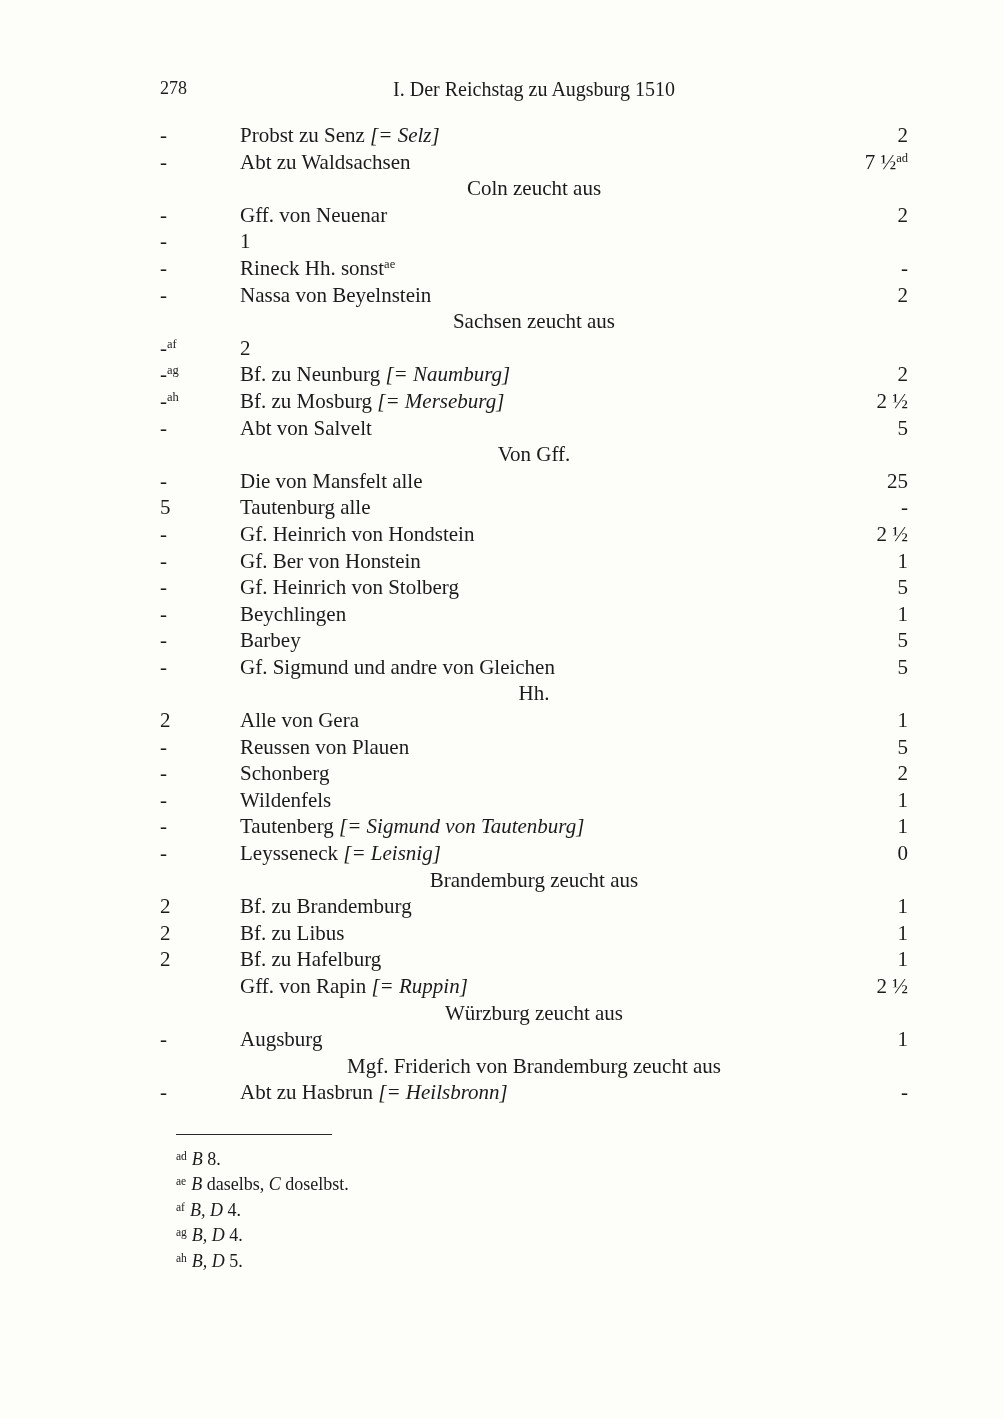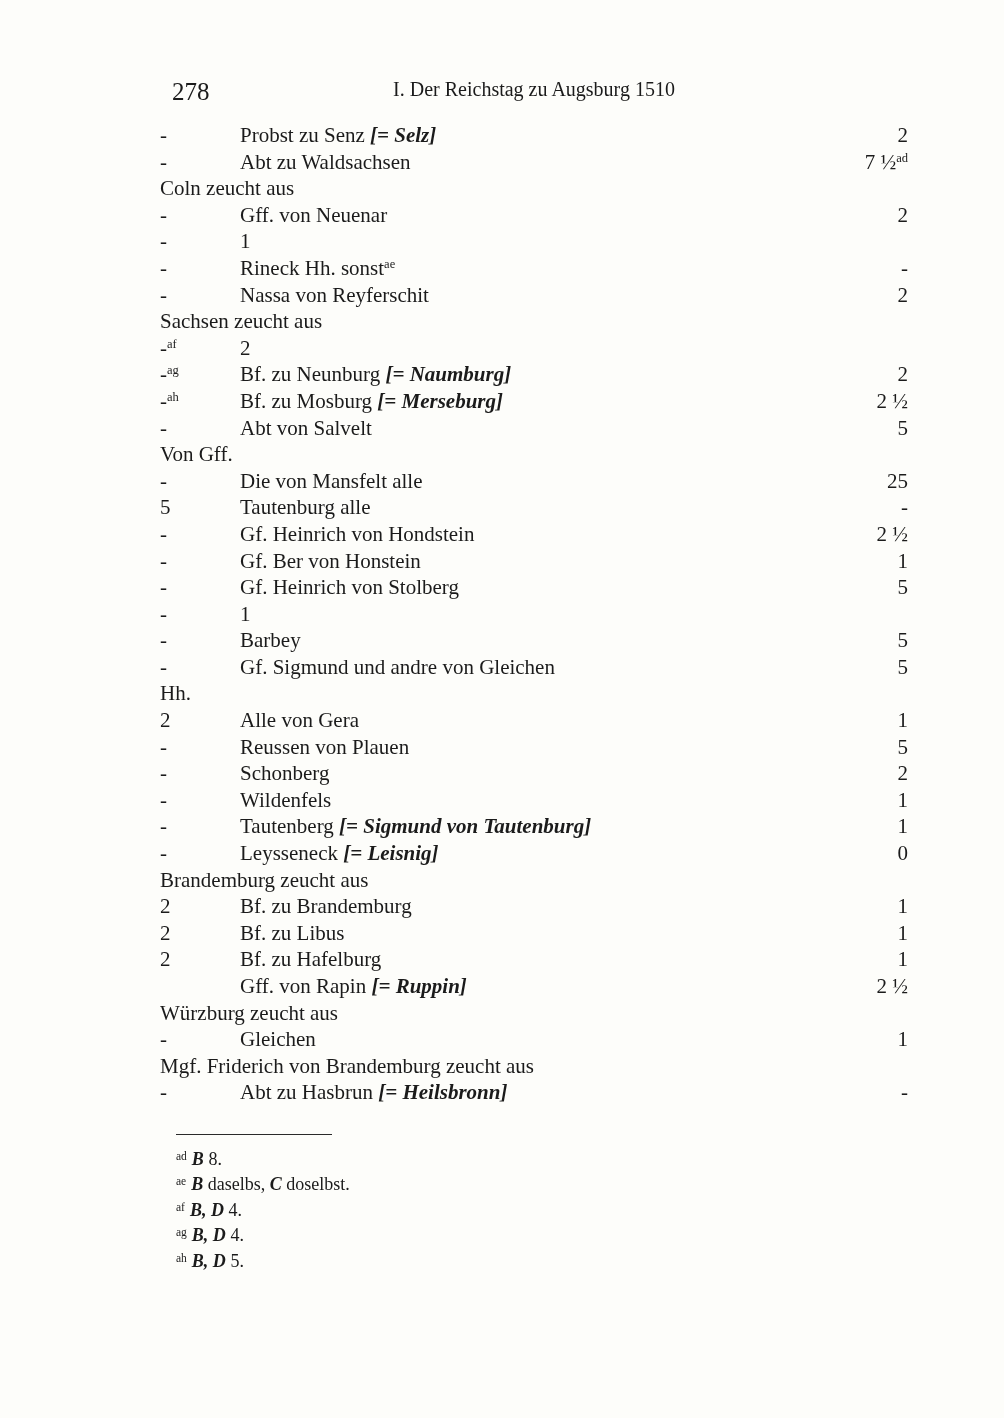--- a/index.html
+++ b/index.html
@@ -20,63 +20,64 @@
     top: 78px;
     left: 160px;
     width: 748px;
   }
   .page-header {
     position: relative;
     height: 30px;
   }
   .page-number {
     position: absolute;
-    left: 12px;
+    left: 0;
     top: 0;
-    font-size: 25px;
+    font-size: 18px;
   }
   .running-title {
     display: block;
     text-align: center;
     font-size: 20px;
   }
   .list {
     margin-top: 14px;
     font-size: 21px;
   }
   .row {
     height: 26.6px;
     line-height: 26.6px;
   }
   .row.entry {
     display: flex;
     align-items: baseline;
   }
   .row.heading {
+    text-align: center;
   }
   .marker {
     flex: 0 0 80px;
     width: 80px;
   }
   .name {
     flex: 1 1 auto;
     white-space: nowrap;
     overflow: hidden;
   }
   .value {
     flex: 0 0 auto;
     white-space: nowrap;
     text-align: right;
   }
   sup {
     font-size: 12.5px;
     line-height: 0;
     vertical-align: 7px;
   }
-  i { font-style: italic; font-weight: bold; }
+  i { font-style: italic; }
   .footnotes {
     margin-top: 28px;
     padding-left: 16px;
     font-size: 18px;
   }
   .footnote-rule {
     width: 156px;
     height: 0;
     border-top: 1.2px solid #2a2a2a;
     margin-bottom: 12px;
@@ -122,21 +123,21 @@
         <span class="marker">-</span>
         <span class="value">1</span>
       </div>
       <div class="row entry">
         <span class="marker">-</span>
         <span class="name">Rineck Hh. sonst<sup>ae</sup></span>
         <span class="value">-</span>
       </div>
       <div class="row entry">
         <span class="marker">-</span>
-        <span class="name">Nassa von Reyferschit</span>
+        <span class="name">Nassa von Beyelnstein</span>
         <span class="value">2</span>
       </div>
       <div class="row heading">Sachsen zeucht aus</div>
       <div class="row entry">
         <span class="marker">-<sup>af</sup></span>
         <span class="value">2</span>
       </div>
       <div class="row entry">
         <span class="marker">-<sup>ag</sup></span>
         <span class="name">Bf. zu Neunburg<i> [= Naumburg]</i></span>
@@ -173,20 +174,21 @@
         <span class="name">Gf. Ber von Honstein</span>
         <span class="value">1</span>
       </div>
       <div class="row entry">
         <span class="marker">-</span>
         <span class="name">Gf. Heinrich von Stolberg</span>
         <span class="value">5</span>
       </div>
       <div class="row entry">
         <span class="marker">-</span>
+        <span class="name">Beychlingen</span>
         <span class="value">1</span>
       </div>
       <div class="row entry">
         <span class="marker">-</span>
         <span class="name">Barbey</span>
         <span class="value">5</span>
       </div>
       <div class="row entry">
         <span class="marker">-</span>
         <span class="name">Gf. Sigmund und andre von Gleichen</span>
@@ -240,21 +242,21 @@
         <span class="value">1</span>
       </div>
       <div class="row entry">
         <span class="marker"></span>
         <span class="name">Gff. von Rapin<i> [= Ruppin]</i></span>
         <span class="value">2 ½</span>
       </div>
       <div class="row heading">Würzburg zeucht aus</div>
       <div class="row entry">
         <span class="marker">-</span>
-        <span class="name">Gleichen</span>
+        <span class="name">Augsburg</span>
         <span class="value">1</span>
       </div>
       <div class="row heading">Mgf. Friderich von Brandemburg zeucht aus</div>
       <div class="row entry">
         <span class="marker">-</span>
         <span class="name">Abt zu Hasbrun<i> [= Heilsbronn]</i></span>
         <span class="value">-</span>
       </div>
     </main>
 

